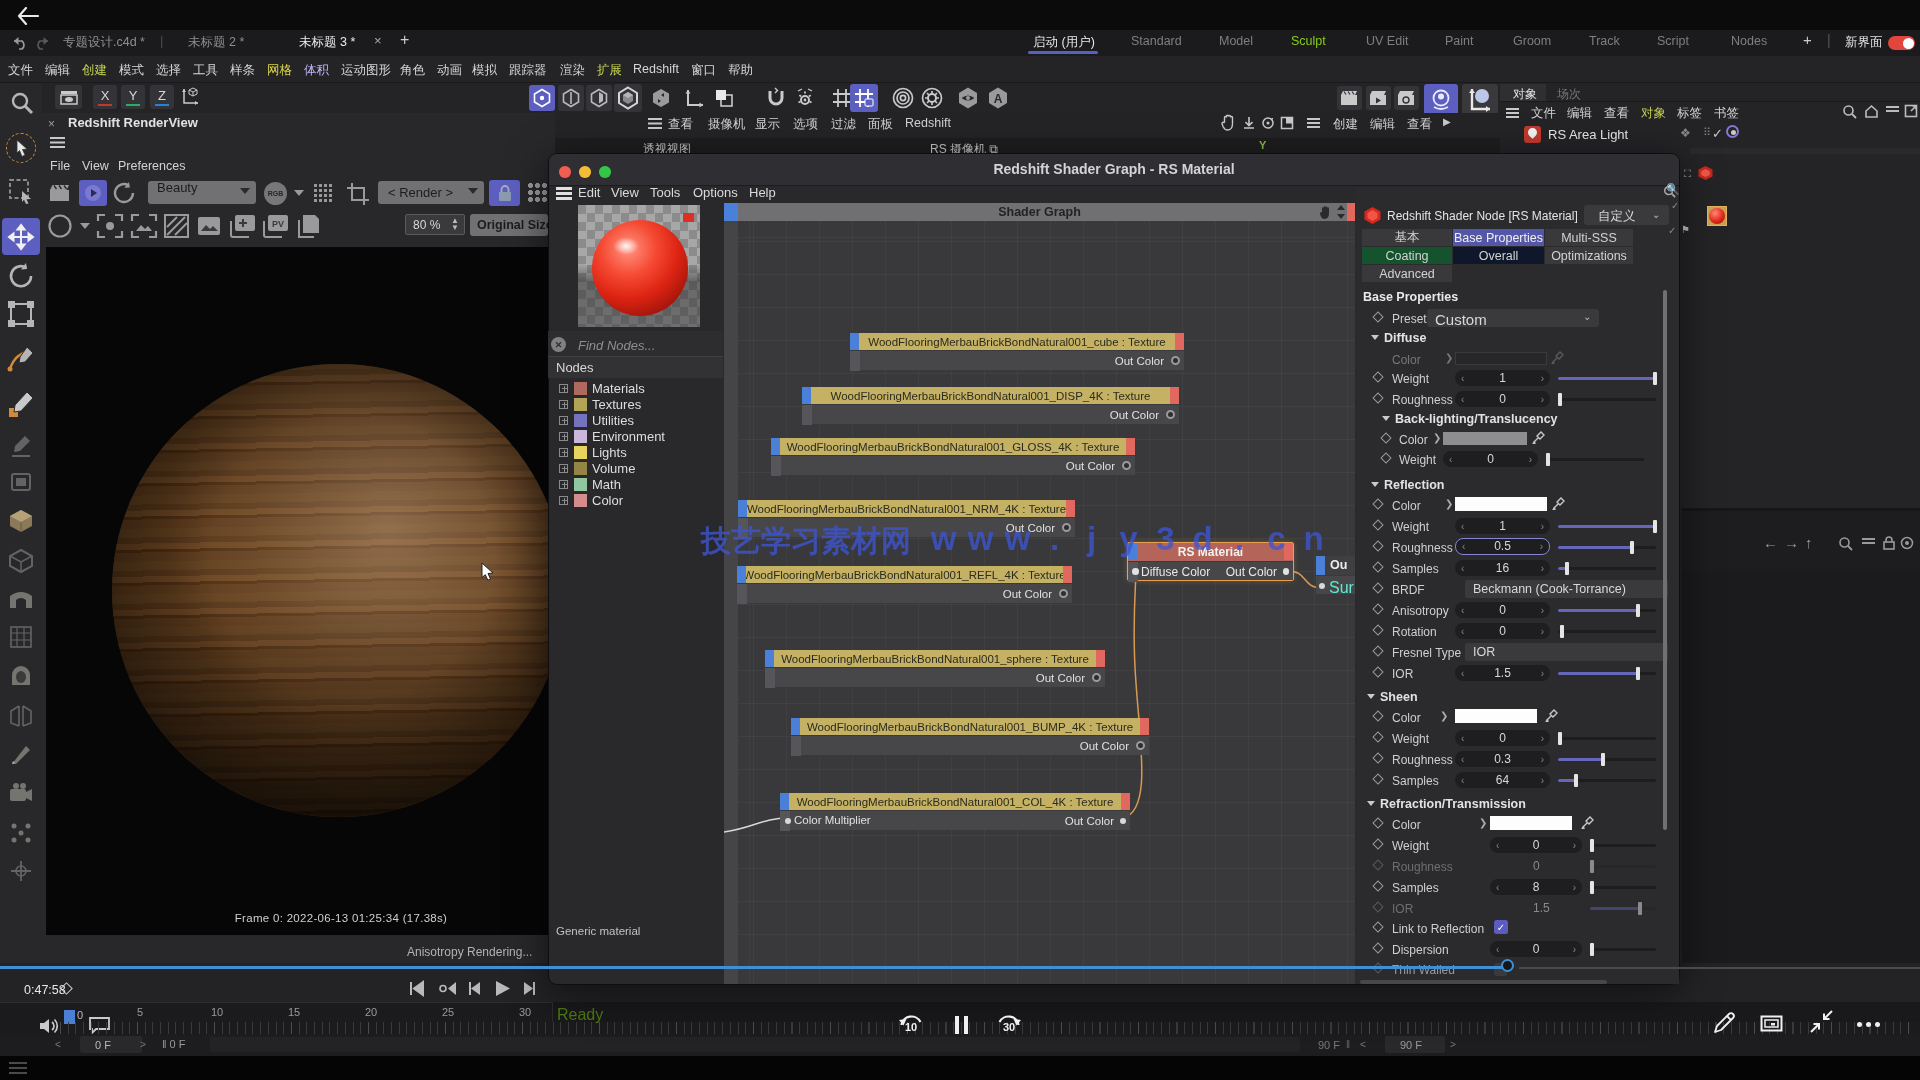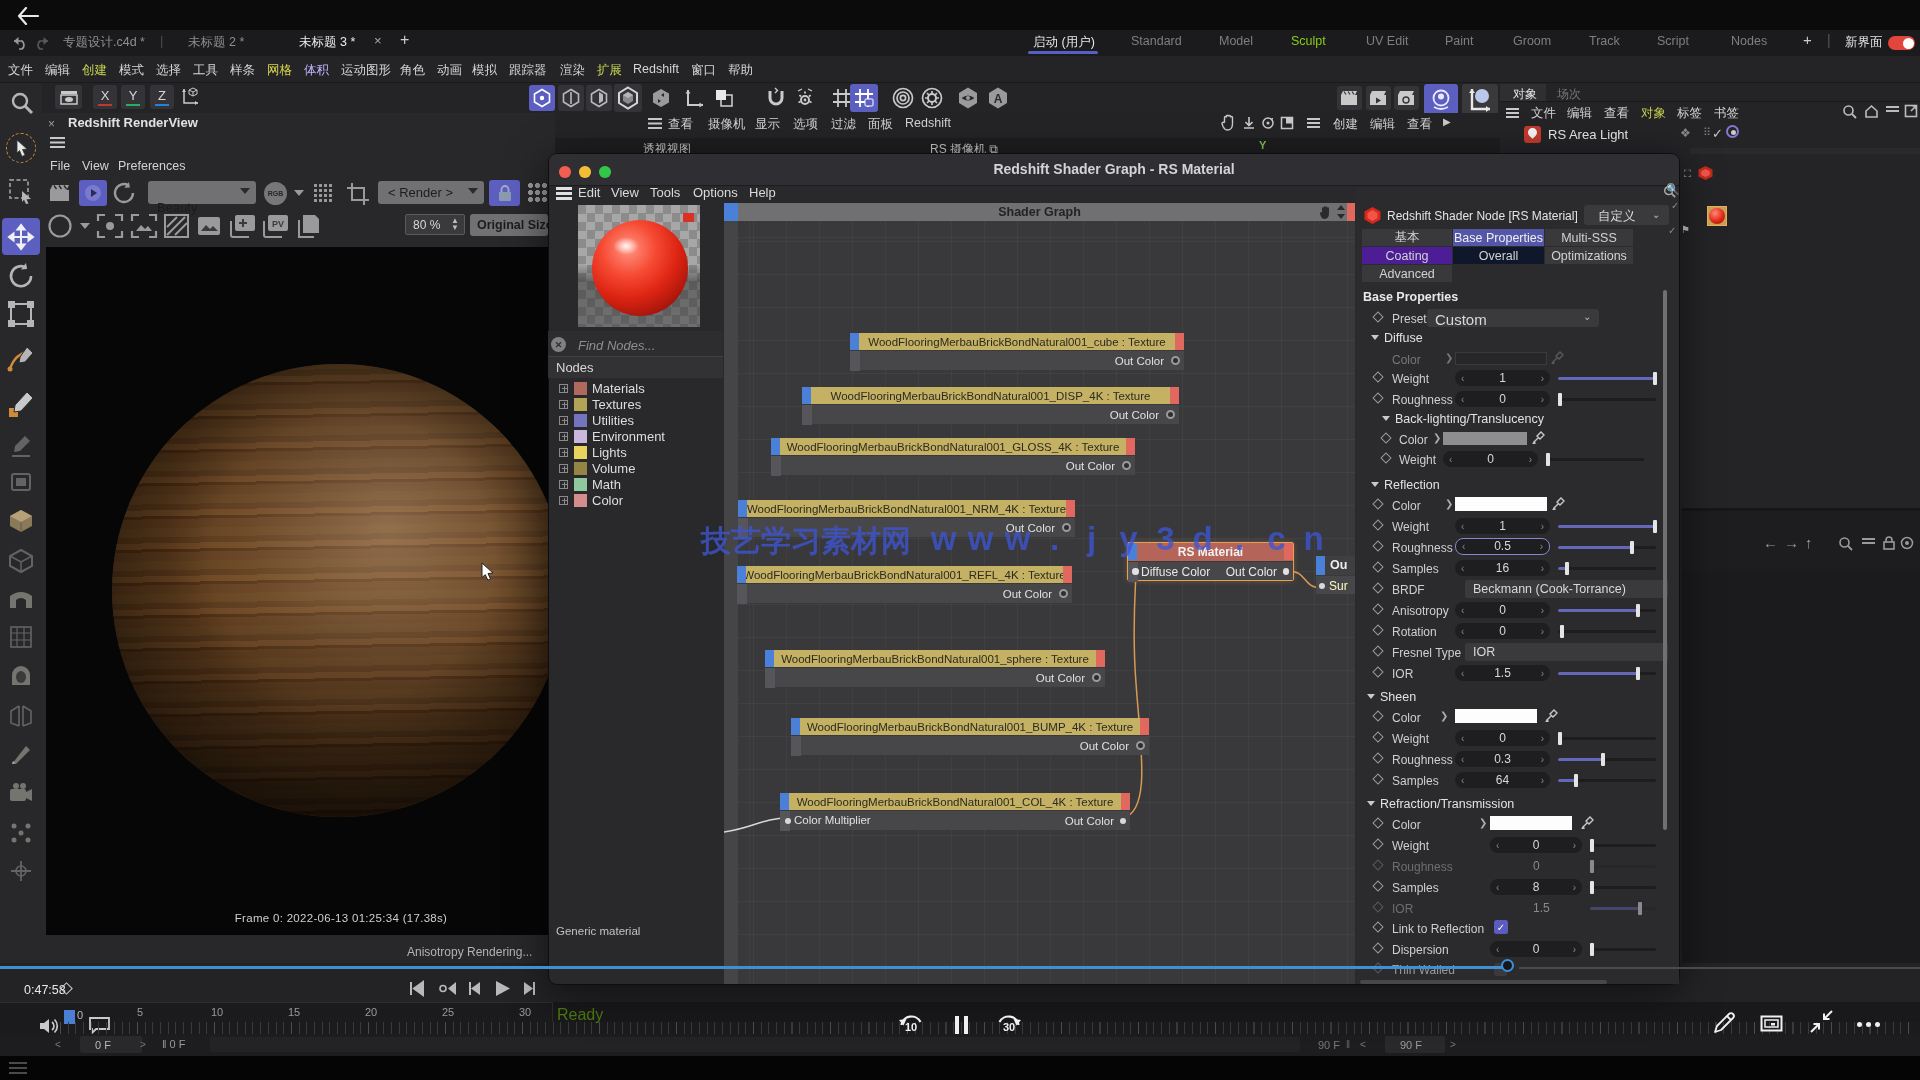--- a/index.html
+++ b/index.html
@@ -24,21 +24,21 @@
 .oc{position:absolute;right:20px;top:3.5px;font-size:11.5px;color:#e0e0e0}
 .ring{position:absolute;right:4px;top:5px;width:9px;height:9px;border-radius:50%;border:2px solid #9a9a9c;background:#2e2e30}
 .arow{position:absolute;height:16px}
 .arow .dia{position:absolute;left:19px;top:3px;width:8px;height:8px;border:1.4px solid #9a9a9c;transform:rotate(45deg)}
 .arow .lab{position:absolute;left:37px;top:1.5px;font-size:12px;color:#cfcfd1;white-space:nowrap}
 .vbox{position:absolute;top:0;height:16px;background:#1e1e20;border-radius:8px;display:flex;align-items:center;justify-content:space-between;padding:0 6px;font-size:12px;color:#d8d8d8}
 .vbox .lt,.vbox .gt{color:#88888a;font-size:10px}
 .sld{position:absolute;top:6.5px;height:3px;background:#1d1d1f;border-radius:2px}
 .sfill{position:absolute;left:0;top:0;height:3px;background:#6567b8;border-radius:2px}
 .shand{position:absolute;top:-5px;width:3.5px;height:13px;background:#e4e4e4;border-radius:1px}
-.shead{position:absolute;font-size:12.5px;font-weight:normal;color:#e2e2e2;white-space:nowrap}
+.shead{position:absolute;font-size:12.5px;font-weight:bold;color:#e2e2e2;white-space:nowrap}
 .shead:before{content:"";display:inline-block;width:0;height:0;border-left:4px solid transparent;border-right:4px solid transparent;border-top:5px solid #c9c9c9;margin-right:5px;vertical-align:2px}
 </style>
 </head>
 <body>
 <div id="stage">
 
 <div class="ab" style="left:0;top:0;width:1920px;height:30px;background:#0b0b0b"></div>
 <svg class="ab" style="left:16px;top:7px" width="24" height="18" viewBox="0 0 24 18">
       <path d="M10 1 L3 9 L10 17 M3 9 H22" stroke="#e8e8e8" stroke-width="2.2" fill="none" stroke-linecap="round" stroke-linejoin="round"></path>
     </svg>
@@ -473,21 +473,21 @@
         <svg width="18" height="18" viewBox="0 0 18 18">
           <circle cx="9" cy="9" r="8" fill="#8888d8" opacity="0.65"></circle>
           <path d="M7 5 l6 4 -6 4 z" fill="#2a2a5a"></path>
         </svg>
       </div>
   <svg class="ab" style="left:113px;top:182px" width="24" height="22" viewBox="0 0 24 22">
         <path d="M20 11 a9 9 0 1 1 -4.5 -7.8" fill="none" stroke="#9a9a9c" stroke-width="2.4"></path>
         <path d="M16 0 l0.8 5.5 -5.5 0.3 z" fill="#9a9a9c"></path>
       </svg>
   <div class="ab" style="left:148px;top:181px;width:108px;height:23px;background:#717174;border-radius:3px"></div>
-  <div class="ab" style="left:157px;top:200px;font-size:13px;color:#1c1c1e">Beauty</div>
+  <div class="ab" style="left:157px;top:180px;font-size:13px;color:#1c1c1e">Beauty</div>
   <div class="ab" style="left:240px;top:188px;width:0;height:0;border-left:5px solid transparent;border-right:5px solid transparent;border-top:6px solid #2a2a2c"></div>
   <div class="ab" style="left:264px;top:182px;width:23px;height:23px;background:#77777a;border-radius:50%;display:flex;align-items:center;justify-content:center;font-size:7px;font-weight:bold;color:#26262a">RGB</div>
   <div class="ab" style="left:294px;top:190px;width:0;height:0;border-left:5px solid transparent;border-right:5px solid transparent;border-top:6px solid #9a9a9c"></div>
   <div class="ab" style="left:313px;top:183px;width:21px;height:21px;background:radial-gradient(circle,#9a9a9c 1.4px,transparent 1.6px);background-size:5px 5px"></div>
   <svg class="ab" style="left:346px;top:182px" width="24" height="24" viewBox="0 0 24 24">
         <path d="M6 1 V18 H23 M1 6 H18 V23" stroke="#9a9a9c" stroke-width="2" fill="none"></path>
       </svg>
   <div class="ab" style="left:378px;top:181px;width:106px;height:23px;background:#717174;border-radius:3px"></div>
   <div class="ab" style="left:388px;top:185px;font-size:13px;color:#1c1c1e">&lt; Render &gt;</div>
   <div class="ab" style="left:468px;top:188px;width:0;height:0;border-left:5px solid transparent;border-right:5px solid transparent;border-top:6px solid #2a2a2c"></div>
@@ -790,21 +790,21 @@
           </div>
   </div>
 
   <div class="node" style="left:1316px;top:556px;width:39px">
     <div style="position:relative;height:19px;background:#3f3f42">
             <span class="ab" style="left:0;top:0;width:9px;height:19px;background:#4a80d8"></span>
             <span class="ab" style="left:14px;top:2px;font-size:12.5px;font-weight:bold;color:#ececec">Ou</span>
           </div>
     <div style="position:relative;height:19px;background:#47474a;border-top:1px solid #3a3a3c">
             <span class="ab" style="left:3px;top:6.5px;width:6px;height:6px;border-radius:50%;background:#d8d8d8"></span>
-            <span class="ab" style="left:13px;top:2.5px;font-size:12px;color:#fef9c3">Sur</span>
+            <span class="ab" style="left:13px;top:2.5px;font-size:16px;color:#5eead4">Sur</span>
           </div>
   </div>
 </div>
 
   <div id="attrs">
   <div class="ab" style="left:1356px;top:187px;width:323px;height:797px;background:#2b2b2e"></div>
 
   <div class="ab" style="left:1363px;top:206px;width:19px;height:19px">
           <svg width="19" height="19" viewBox="0 0 19 19">
             <path d="M9.5 1 L17.5 5.5 V13.5 L9.5 18 L1.5 13.5 V5.5 Z" fill="#d8281c"></path>
@@ -812,21 +812,21 @@
           </svg>
         </div>
   <div class="ab" style="left:1387px;top:209px;font-size:12px;color:#e4e4e4">Redshift Shader Node [RS Material]</div>
   <div class="ab" style="left:1584px;top:205px;width:85px;height:20px;background:#3a3a3d;border-radius:3px"></div>
   <div class="ab" style="left:1598px;top:208px;font-size:12.5px;color:#d8d8d8">自定义</div>
   <div class="ab" style="left:1652px;top:209px;font-size:10px;color:#bbb">⌄</div>
 
   <div class="ab" style="left:1362px;top:229px;width:90px;height:17px;background:#39393c;display:flex;align-items:center;justify-content:center;font-size:12.5px;color:#d2d2d2">基本</div>
   <div class="ab" style="left:1453px;top:229px;width:91px;height:17px;background:#5457a8;display:flex;align-items:center;justify-content:center;font-size:12.5px;color:#f0f0f0">Base Properties</div>
   <div class="ab" style="left:1545px;top:229px;width:88px;height:17px;background:#39393c;display:flex;align-items:center;justify-content:center;font-size:12.5px;color:#d2d2d2">Multi-SSS</div>
-  <div class="ab" style="left:1362px;top:247px;width:90px;height:17px;background:#4c1d95;display:flex;align-items:center;justify-content:center;font-size:12.5px;color:#d2d2d2">Coating</div>
+  <div class="ab" style="left:1362px;top:247px;width:90px;height:17px;background:#14532d;display:flex;align-items:center;justify-content:center;font-size:12.5px;color:#d2d2d2">Coating</div>
   <div class="ab" style="left:1453px;top:247px;width:91px;height:17px;background:#0f172a;display:flex;align-items:center;justify-content:center;font-size:12.5px;color:#d2d2d2">Overall</div>
   <div class="ab" style="left:1545px;top:247px;width:88px;height:17px;background:#39393c;display:flex;align-items:center;justify-content:center;font-size:12.5px;color:#d2d2d2">Optimizations</div>
   <div class="ab" style="left:1362px;top:265px;width:90px;height:17px;background:#39393c;display:flex;align-items:center;justify-content:center;font-size:12.5px;color:#d2d2d2">Advanced</div>
   <div class="ab" style="left:1363px;top:290px;font-size:12.5px;font-weight:bold;color:#e8e8e8">Base Properties</div>
 
   <div class="arow" style="left:1355px;top:310px;width:325px">
           <span class="dia"></span>
           <span class="lab">Preset</span>
     <div class="ab" style="left:72px;top:-1px;width:172px;height:18px;background:#3a3a3d;border-radius:3px"></div>
     <div class="ab" style="left:80px;top:1px;font-size:15px;color:#d8d8d8">Custom</div>

